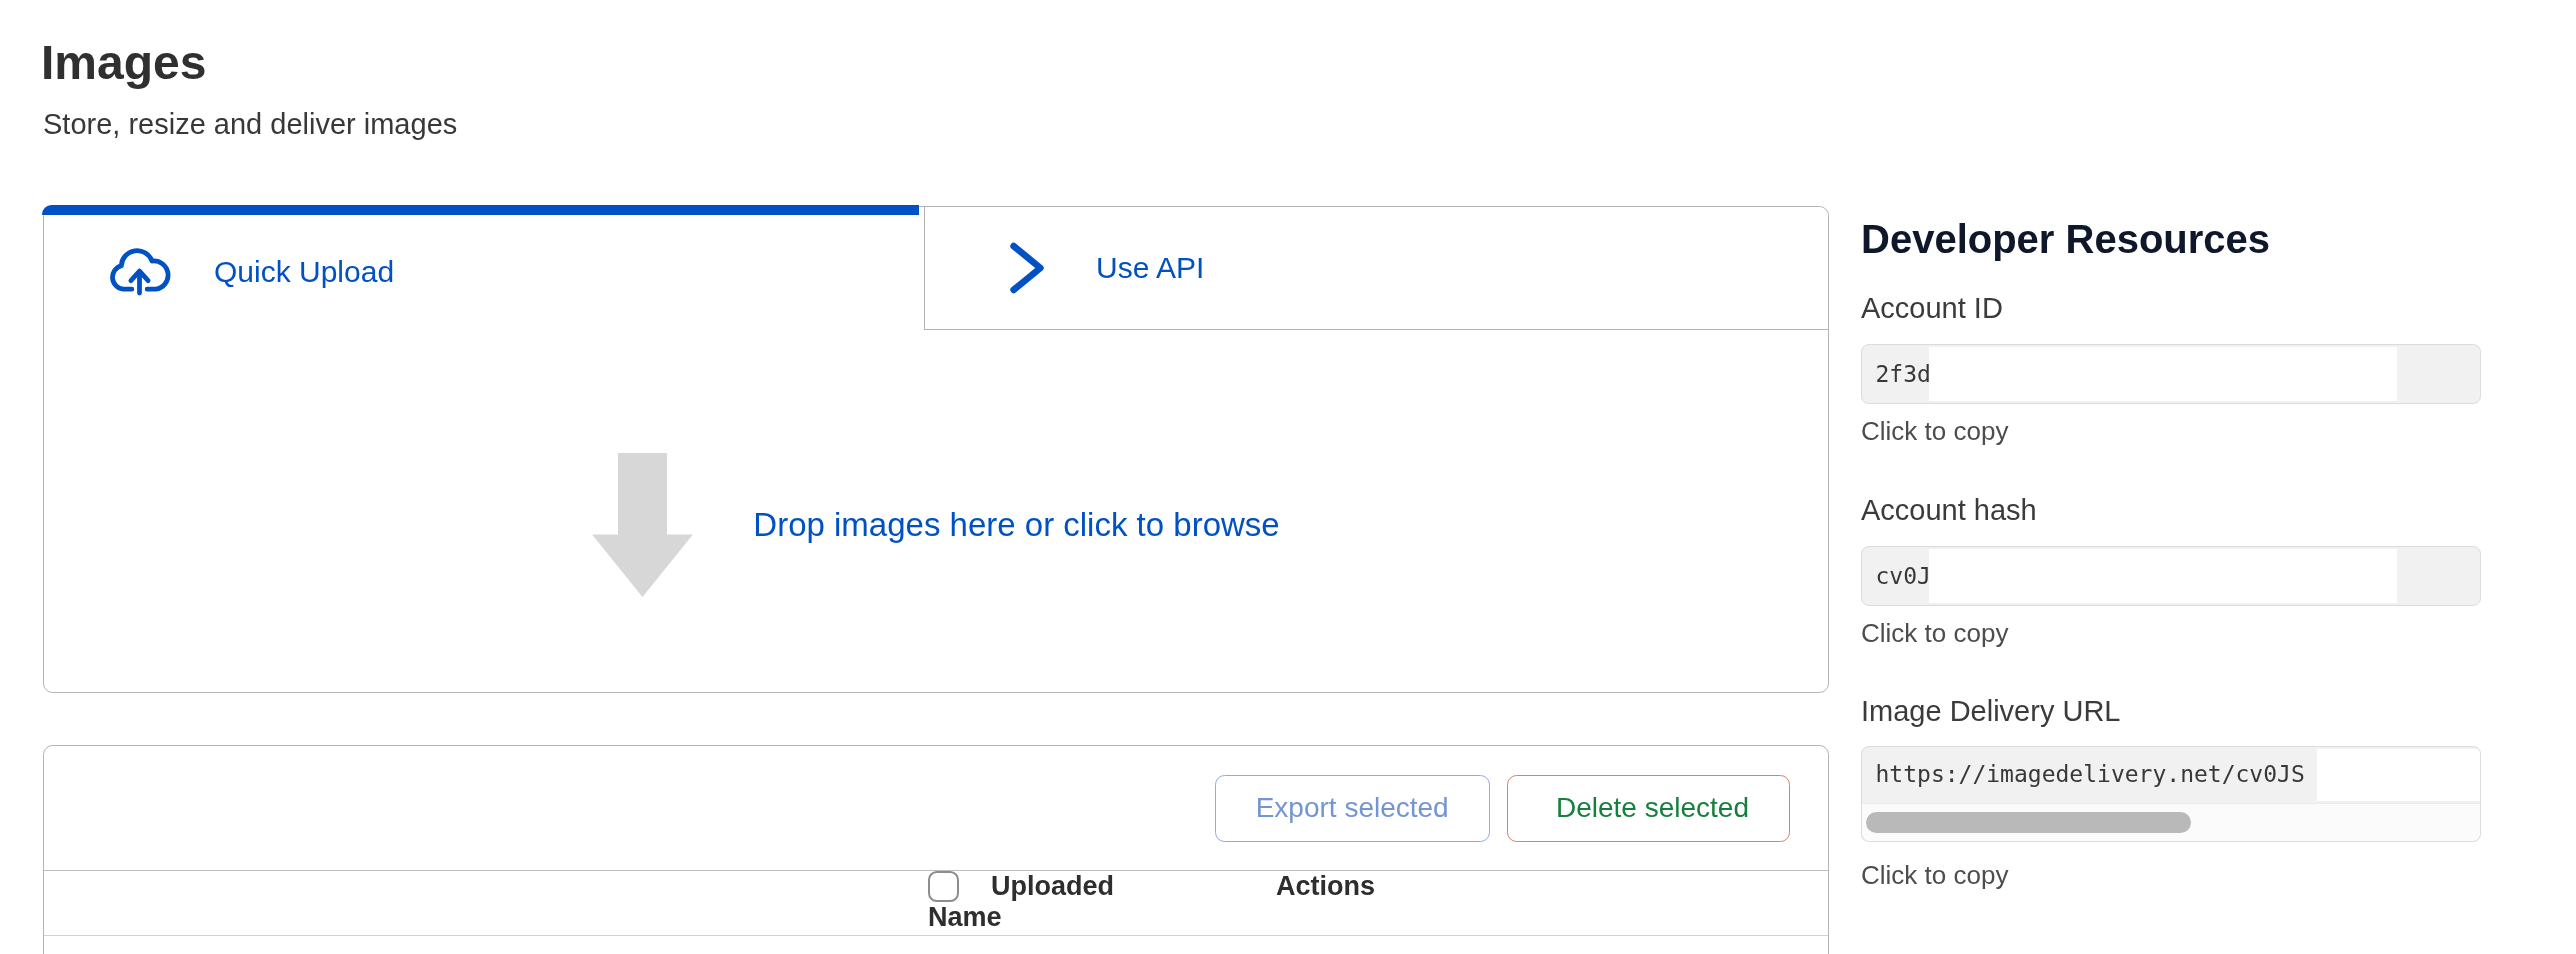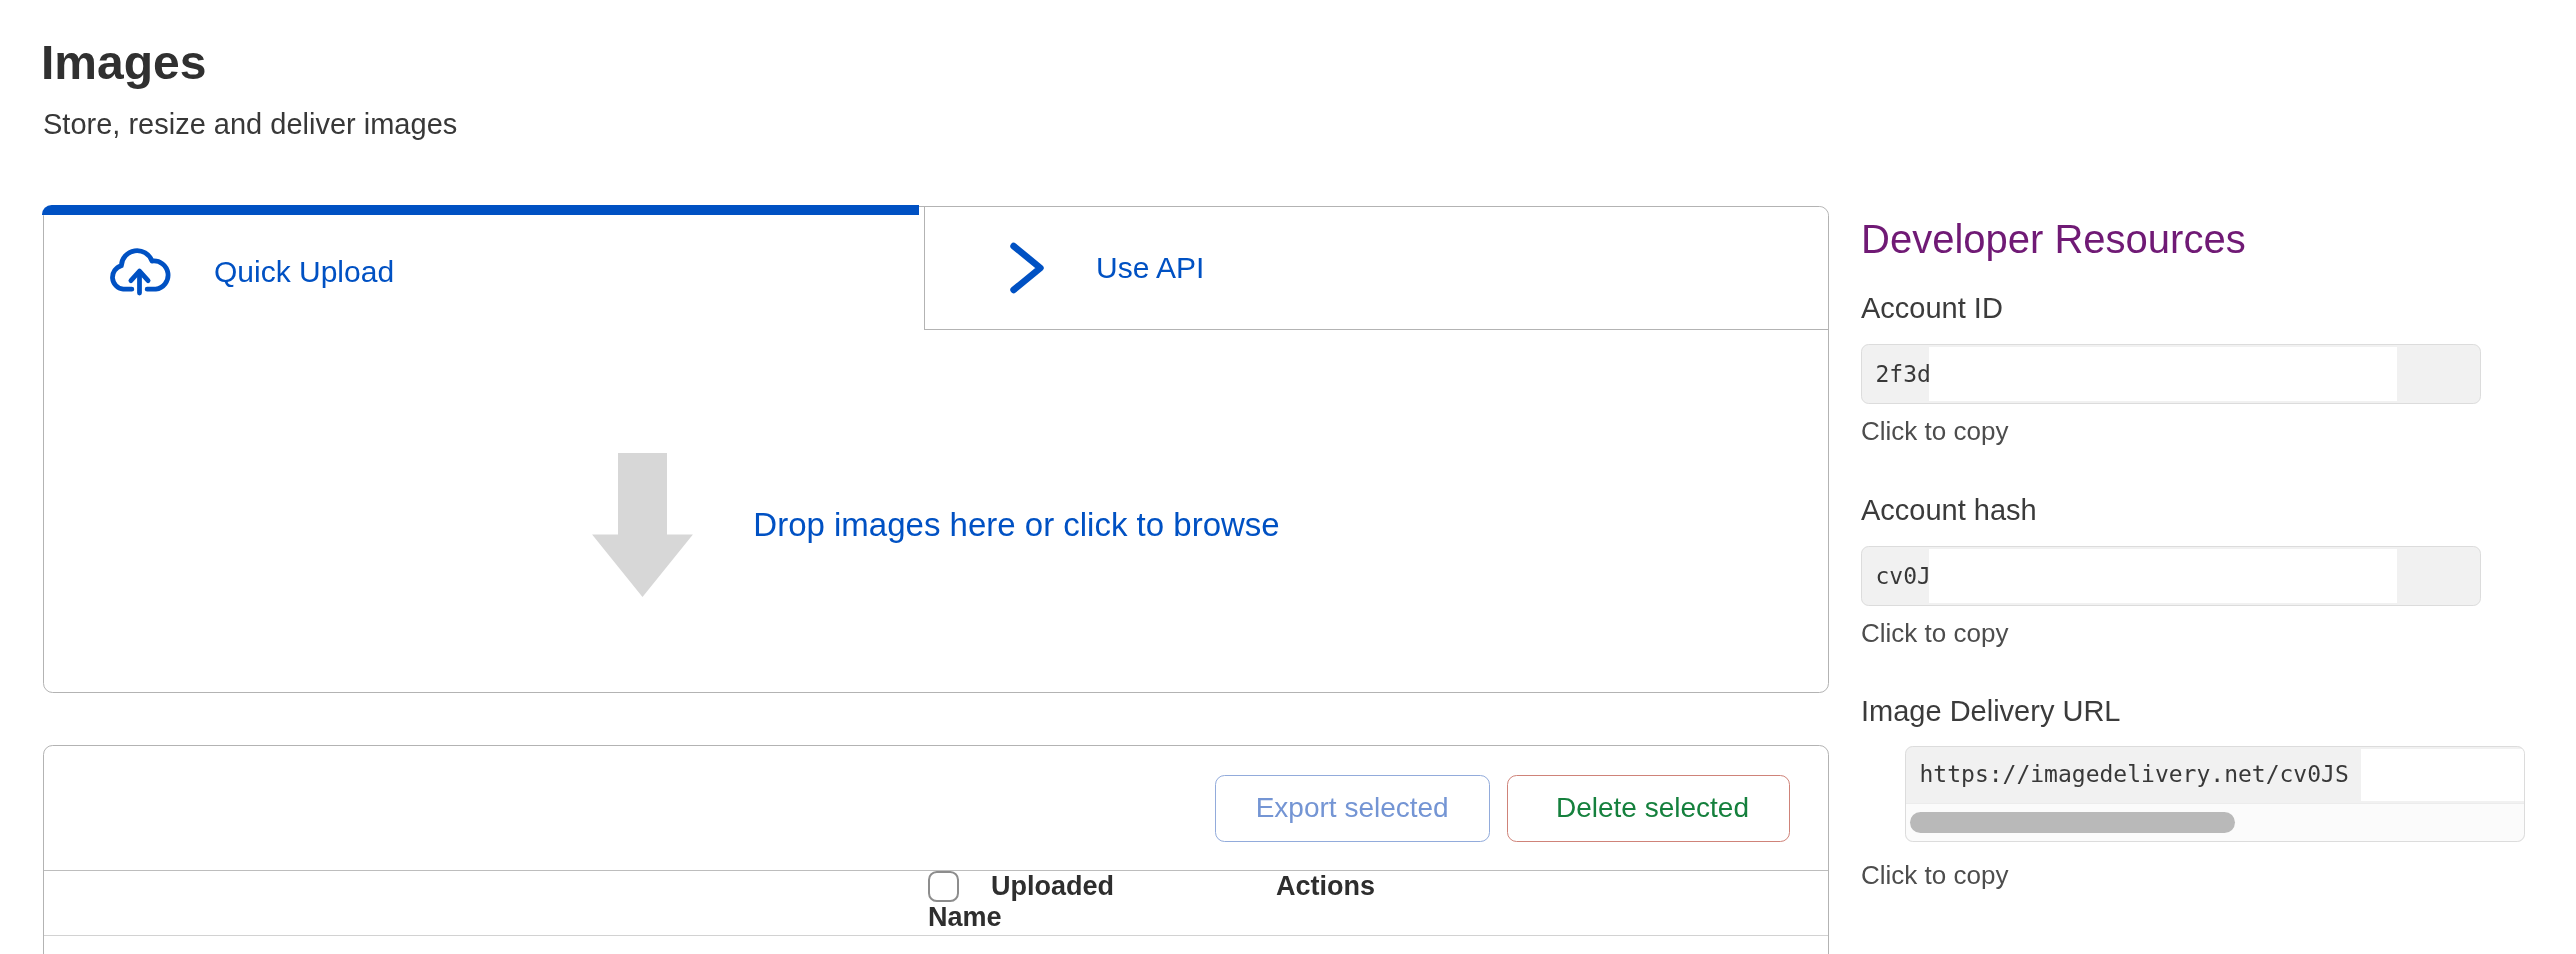--- a/index.html
+++ b/index.html
@@ -39,37 +39,37 @@
   .header-row { height:65px; border-bottom:1.9px solid #d2d2d2; position:relative;
                 display:flex; align-items:center; padding-left:15.4px;flex-direction:column; }
   .checkbox { width:31px; height:31px; border:2.9px solid #8d8d8d; border-radius:8.7px;
               background:#fff; cursor:pointer; flex:none; }
   .col { font-size:27px; font-weight:700; color:#2e2e2e; }
   .col-name     { margin-left:42px; }
   .col-uploaded { position:absolute; left:947px; }
   .col-actions  { position:absolute; left:1232px; }
 
   
-  .dev-heading { position:absolute; left:1861px; top:217px; font-size:40px; font-weight:400; color:#701a75; }
+  .dev-heading { position:absolute; left:1861px; top:217px; font-size:40px; font-weight:700; color:#0f172a; }
   .dev-label   { position:absolute; left:1861px; font-size:29px; color:#3b3b3b; }
   .dev-hint    { position:absolute; left:1861px; font-size:26px; color:#4d4d4d; }
   .dev-field   { position:absolute; left:1861px; width:620px; height:60px;
                  background:#f1f1f1; border:1.9px solid #dcdcdc; border-radius:7.7px;
                  overflow:hidden; cursor:pointer;
                  display:flex; align-items:center; padding-left:13.5px;
                  font-family:"DejaVu Sans Mono", monospace; font-size:23px; color:#383838;
                  white-space:nowrap; }
   #label-account-id   { top:292px; }
   #field-account-id   { top:344px; }
   #hint-account-id    { top:416px; }
   #label-account-hash { top:494px; }
   #field-account-hash { top:546px; }
   #hint-account-hash  { top:618px; }
   #label-delivery-url { top:695px; }
-  #field-delivery-url { top:746px; height:96px; align-items:flex-start; padding-top:13.5px;margin-left:44px; }
+  #field-delivery-url { top:746px; height:96px; align-items:flex-start; padding-top:13.5px; }
   #hint-delivery-url  { top:860px; }
   .redact   { position:absolute; background:#ffffff; }
   .redact-a { left:67px; width:468px; top:1.9px; bottom:1.9px; }
   .redact-b { left:455px; right:0; top:1.9px; height:52px; }
   .scrollzone { position:absolute; left:0; right:0; bottom:0; height:38px;
                 background:#fbfbfb; border-top:1.9px solid #ececec; border-radius:0 0 7.7px 7.7px; }
   .scrollthumb { position:absolute; left:3.8px; top:7.7px; width:325px; height:21px;
                  border-radius:10.6px; background:#b9b9b9; cursor:grab; }
 
   .icon { flex:none; display:block; }

